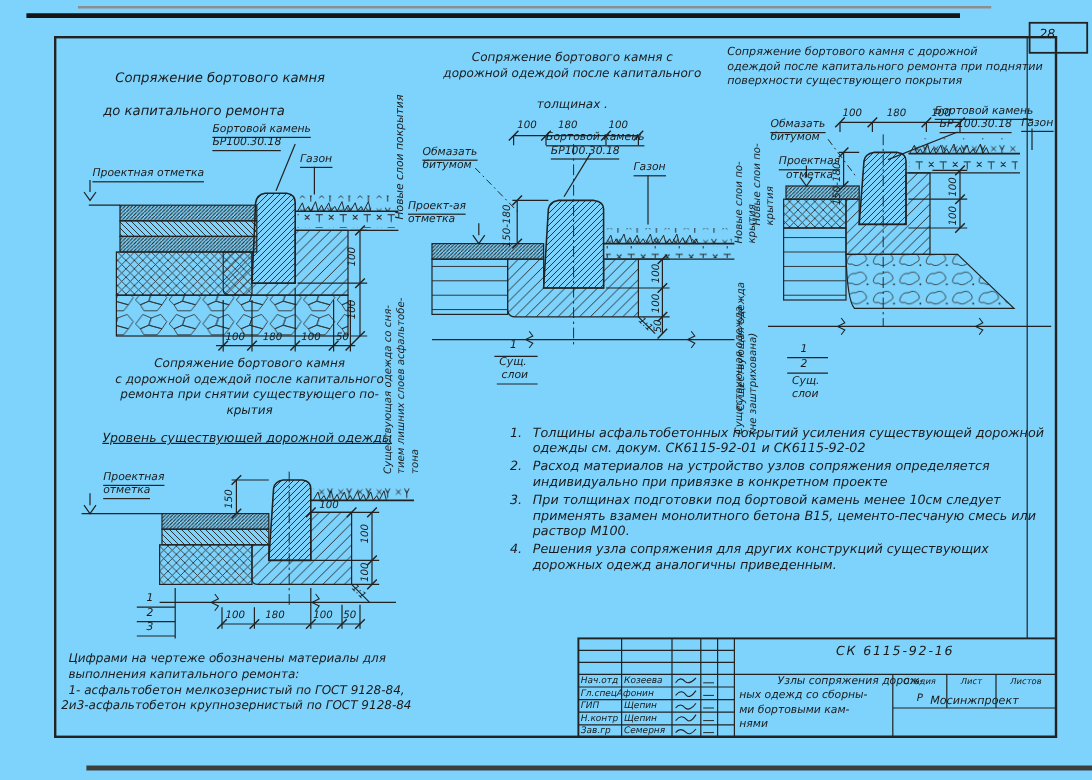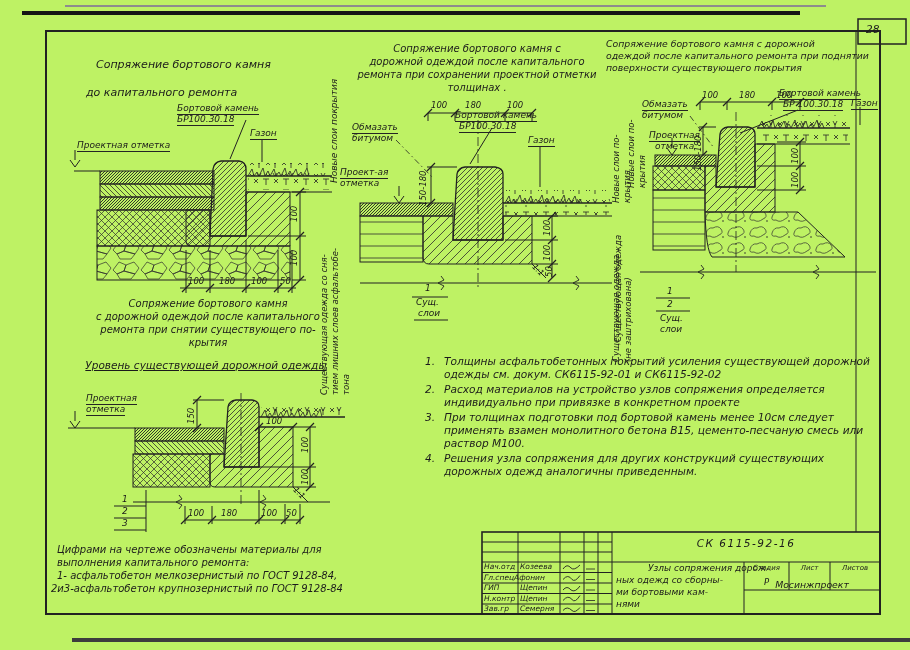--- a/index.html
+++ b/index.html
@@ -1,16 +1,16 @@
 <!DOCTYPE html>
 <html><head>
 <meta charset="utf-8">
 <style>
   html,body{margin:0;padding:0;background:#9a9a9a;}
-  .page{position:relative;width:910px;height:650px;background:#bef264;overflow:hidden;
+  .page{position:relative;width:910px;height:650px;background:#7dd3fc;overflow:hidden;
         font-family:"DejaVu Sans",sans-serif;color:#1b1b1b;}
   svg{position:absolute;left:0;top:0;}
   .t{position:absolute;font-style:italic;color:#1b1b1b;white-space:nowrap;line-height:1.06;}
   .s7{font-size:7px}.s75{font-size:7.5px}.s8{font-size:8px}.s85{font-size:8.5px}
   .s9{font-size:9px}.s93{font-size:9.3px}.s10{font-size:10px}.s105{font-size:10.5px}
   .s11{font-size:11px}
   .u{border-bottom:1px solid #242424;padding-bottom:0px;}
   .v{transform:rotate(-90deg);transform-origin:0 0;}
   .r45{transform:rotate(45deg);transform-origin:0 0;}
   .ctr{text-align:center;}
@@ -211,21 +211,20 @@
 <div class="t s85" style="left:280px;top:277px;">50</div>
 <div class="t s85 v" style="left:290px;top:222px;">100</div>
 <div class="t s85 v" style="left:290px;top:266px;">100</div>
 <div class="t s9 v" style="left:330px;top:183px;">Новые слои покрытия</div>
 <div class="t s85 v" style="left:320px;top:395px;">Существующая одежда со сня-</div>
 <div class="t s85 v" style="left:331px;top:395px;">тием лишних слоев асфальтобе-</div>
 <div class="t s85 v" style="left:342px;top:395px;">тона</div>
 
 <div class="t s10 ctr" style="left:342px;top:44px;width:270px;">Сопряжение бортового камня с</div>
 <div class="t s10 ctr" style="left:342px;top:57px;width:270px;">дорожной одеждой после капитального</div>
-<div class="t s10 ctr" style="left:342px;top:70px;width:270px;">ремонта при сохранении проектной отметки</div>
 <div class="t s10 ctr" style="left:342px;top:83px;width:270px;">толщинах .</div>
 <div class="t s9 u" style="left:352px;top:123px;">Обмазать</div>
 <div class="t s9" style="left:352px;top:134px;">битумом</div>
 <div class="t s9 u" style="left:455px;top:111px;">Бортовой камень</div>
 <div class="t s9 u" style="left:459px;top:122px;">БР100.30.18</div>
 <div class="t s9 u" style="left:528px;top:136px;">Газон</div>
 <div class="t s9 u" style="left:340px;top:168px;">Проект-ая</div>
 <div class="t s9" style="left:340px;top:179px;">отметка</div>
 <div class="t s85 v" style="left:419px;top:206px;">150-180</div>
 <div class="t s85" style="left:431px;top:101px;">100</div>

